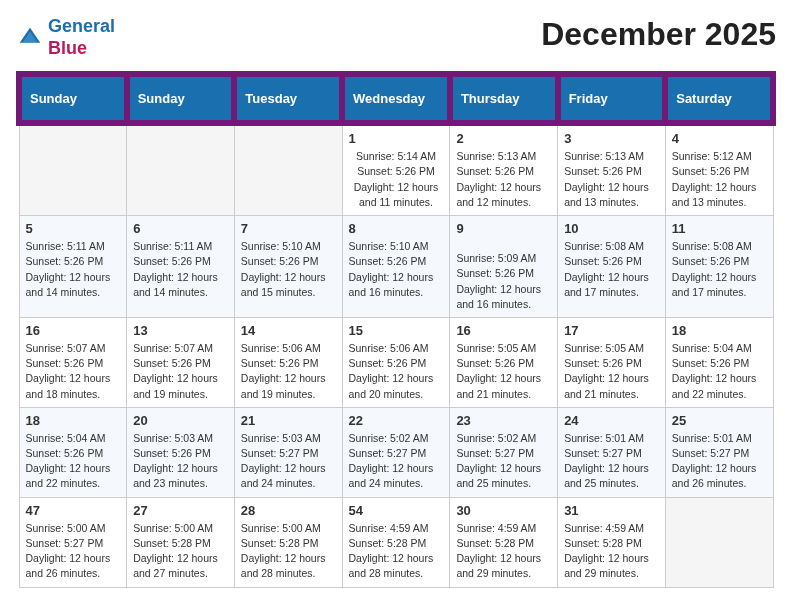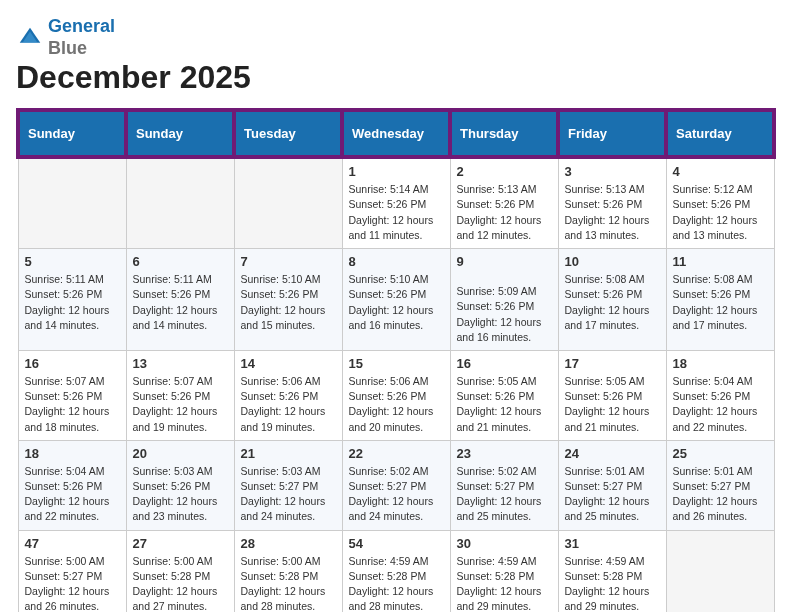--- a/index.html
+++ b/index.html
@@ -8,21 +8,20 @@
       background: #fff;
       width: 792px;
       min-height: 612px;
       padding: 16px;
     }
     .header {
       display: flex;
       justify-content: space-between;
       align-items: flex-start;
       margin-bottom: 12px;
-      flex-direction: column;
     }
     .logo {
       display: flex;
       align-items: center;
       gap: 4px;
     }
     .logo-text {
       font-size: 18px;
       font-weight: bold;
       color: #333;
@@ -51,21 +50,21 @@
       width: 100%;
       border-collapse: collapse;
       border: 1px solid #bbb;
     }
     .calendar th {
       background: #1a6faf;
       color: #fff;
       text-align: left;
       padding: 14px 8px;
       font-size: 13px;
-      border: 4px solid #701a75;
+      border: 6px solid #701a75;
     }
     .calendar td {
       vertical-align: top;
       padding: 5px 6px;
       border: 1px solid #ccc;
       width: 108px;
       min-height: 80px;
       background: #fff;
       font-size: 11px;
       color: #333;
@@ -95,21 +94,21 @@
 <body>
 
 <div class="header">
   <div class="logo">
     <svg class="logo-icon" viewBox="0 0 30 30">
       <polygon points="15,4 26,20 4,20" fill="#1a6faf"></polygon>
       <polygon points="15,8 23,20 7,20" fill="#4da6e0" opacity="0.5"></polygon>
     </svg>
     <div class="logo-text">
       <span>General</span><br>
-      <span style="color:#737373">Blue</span>
+      <span style="color:#be185d">Blue</span>
     </div>
   </div>
   <div class="title-block">
     <div class="month-title">December 2025</div>
   </div>
 </div>
 
 <table class="calendar">
   <thead>
     <tr>
@@ -122,21 +121,21 @@
         <th>Saturday</th>
       </tr>
   </thead>
   <tbody id="calendar-body">
   <tr>
         <td class="empty"></td>
         <td class="empty"></td>
         <td class="empty"></td>
         <td>
           <span class="day-num">1</span>
-          <div class="day-info" style="white-space: pre-line;">Sunrise: 5:14 AM
+          <div class="day-info" style="white-space: pre-line; text-align: center;">Sunrise: 5:14 AM
 Sunset: 5:26 PM
 Daylight: 12 hours
 and 11 minutes.</div>
         </td>
         <td>
           <span class="day-num">2</span>
           <div class="day-info" style="white-space: pre-line;">Sunrise: 5:13 AM
 Sunset: 5:26 PM
 Daylight: 12 hours
 and 12 minutes.</div>

